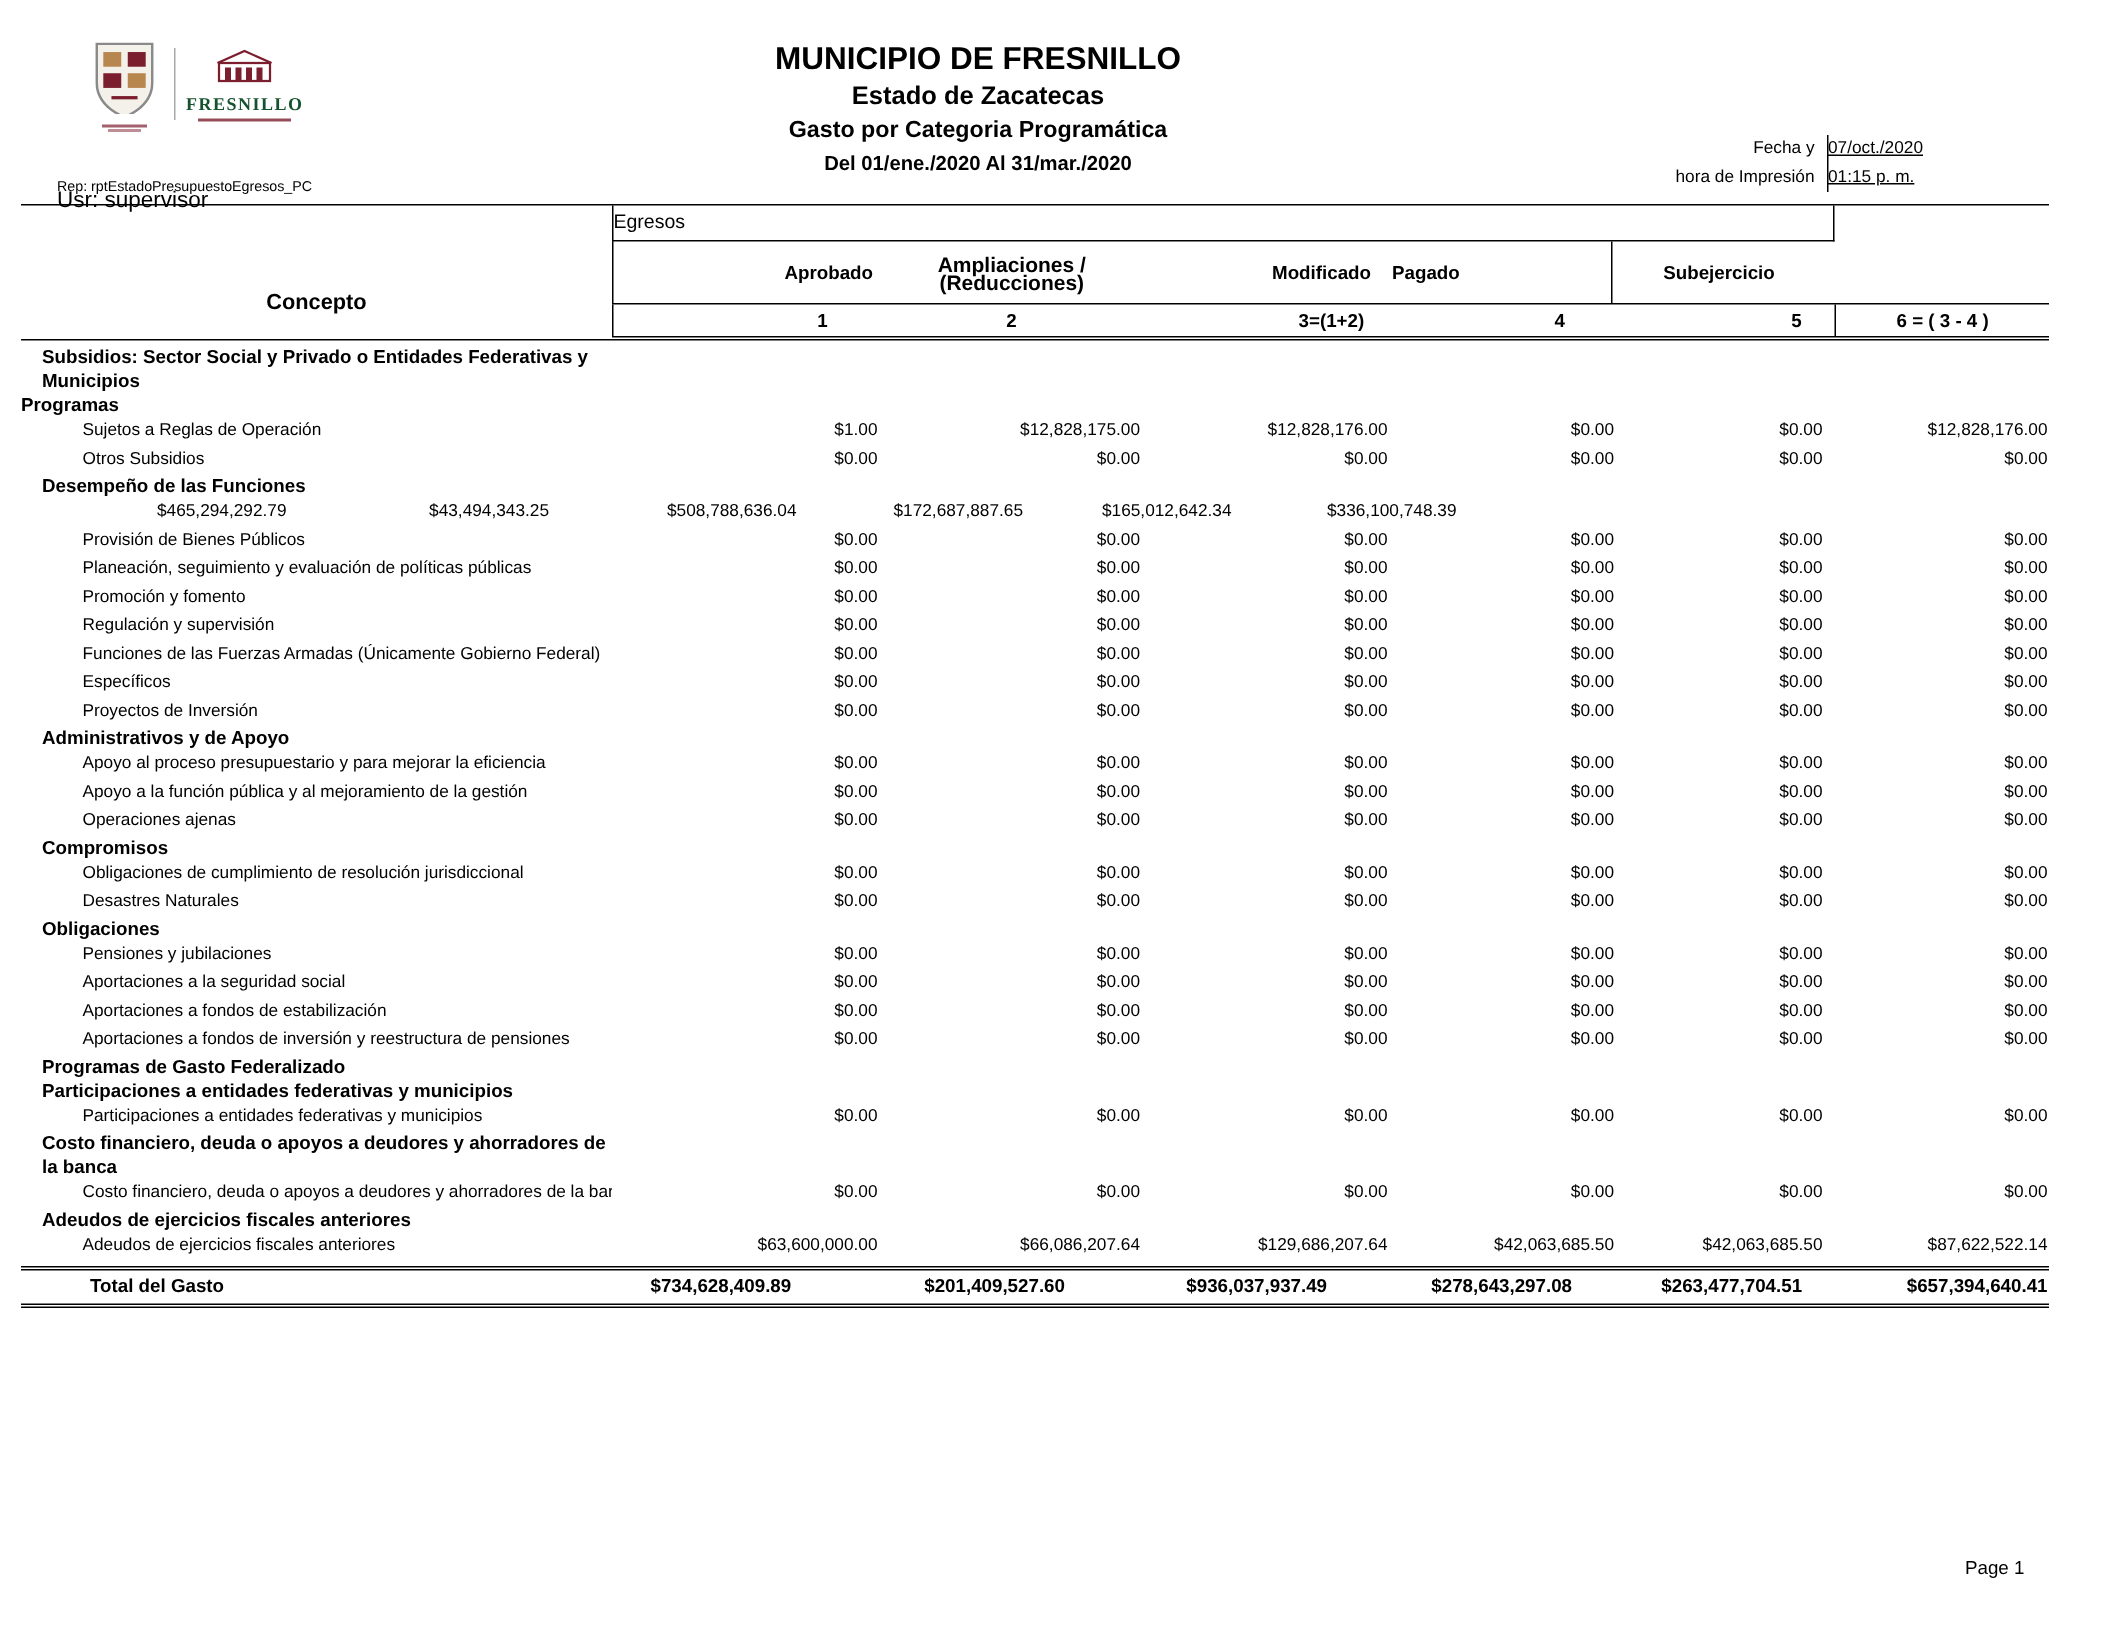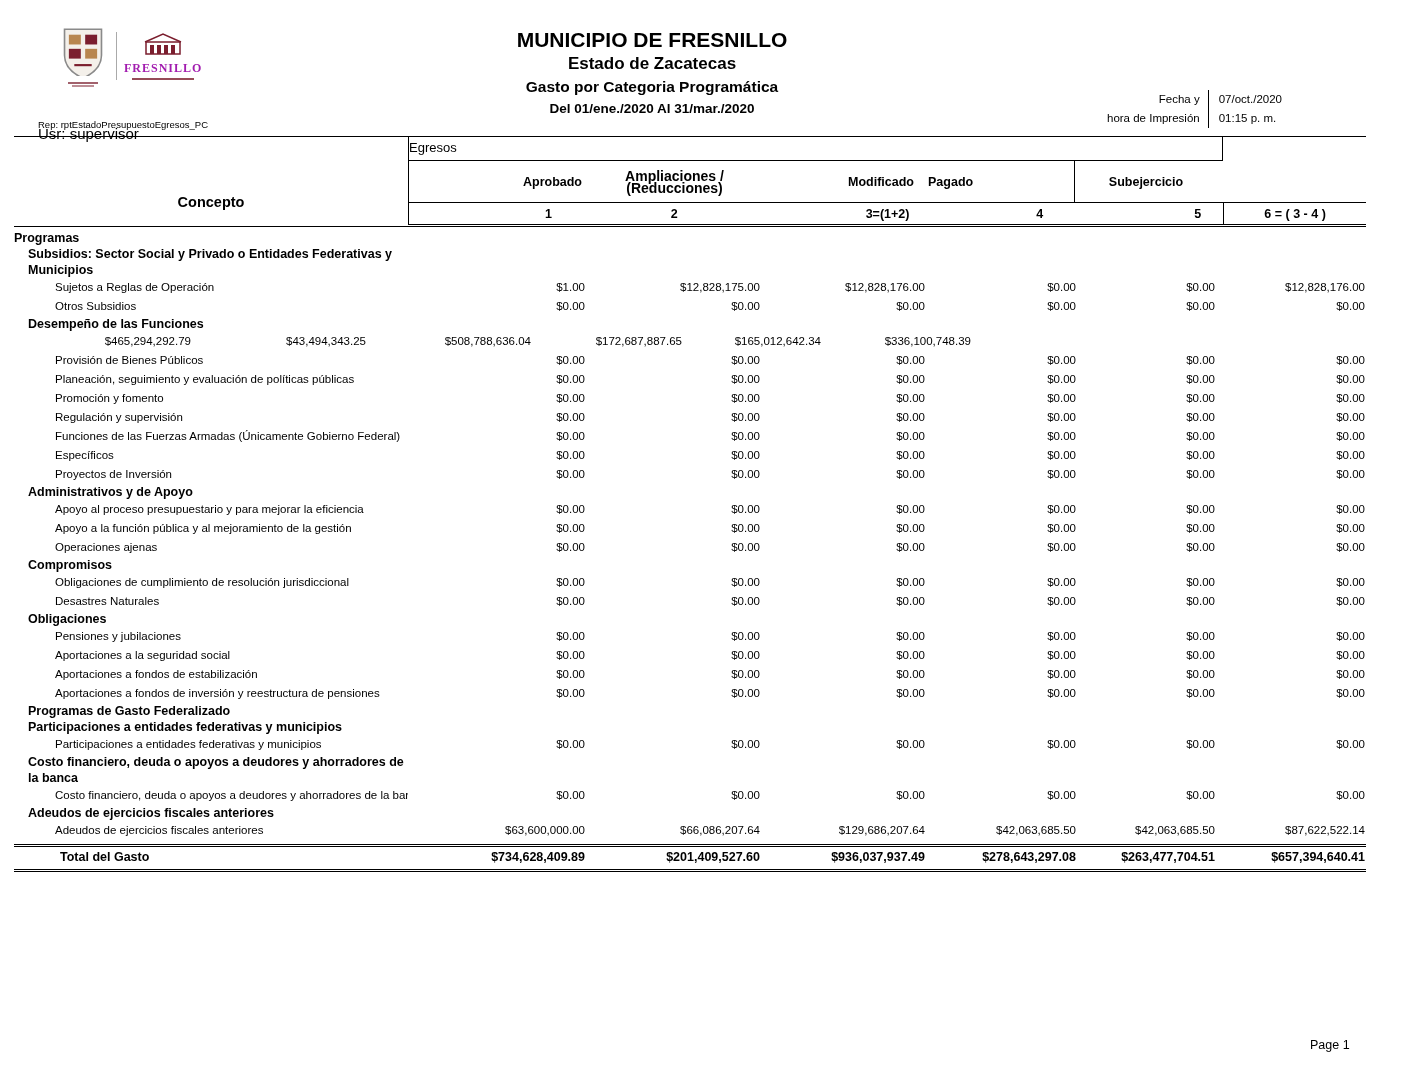--- a/index.html
+++ b/index.html
@@ -4,35 +4,35 @@
 <style>
   html,body{margin:0;padding:0;background:#ffffff;}
   .page{
     position:relative;width:1409px;height:1088px;background:#fff;
     font-family:"Liberation Sans",sans-serif;color:#000;overflow:hidden;
   }
   
   .logo-crest{position:absolute;left:58px;top:26px;width:50px;height:62px;}
   .logo-divider{position:absolute;left:116px;top:32px;width:1px;height:48px;background:#aaa;}
   .logo-fresnillo{position:absolute;left:124px;top:32px;width:78px;text-align:center;color:#7b1e2e;}
-  .fres-text{font-family:"Liberation Serif",serif;font-weight:bold;font-size:12px;letter-spacing:1px;color:#a21caf;margin-top:1px;}
+  .fres-text{font-family:"Liberation Serif",serif;font-weight:bold;font-size:12px;letter-spacing:1px;color:#14532d;margin-top:1px;}
   .fres-tagline{height:2px;background:#7b1e2e;margin:2px 8px 0 8px;opacity:.8;}
   .crest-caption{height:2px;background:#7b1e2e;margin:2px 10px 0 10px;opacity:.7;}
   .crest-caption2{height:2px;background:#7b1e2e;margin:1px 14px 0 14px;opacity:.5;}
 
   .titles{position:absolute;top:28px;left:0;width:1304px;text-align:center;}
   .t1{font-size:21px;font-weight:bold;line-height:24px;}
   .t2{font-size:17px;font-weight:bold;line-height:23px;}
   .t3{font-size:15.5px;font-weight:bold;line-height:23px;}
   .t4{font-size:13.5px;font-weight:bold;line-height:22px;}
 
   .meta{position:absolute;top:90px;right:127px;display:flex;font-size:11.5px;}
   .meta-labels{text-align:right;padding-right:8px;}
   .meta-labels div{line-height:19px;}
-  .meta-values{border-left:1px solid #000;padding-left:10px;}
+  .meta-values{border-left:1px solid #000;text-decoration:underline;}
   .meta-values div{line-height:19px;}
 
   .rep{position:absolute;left:38px;top:119px;font-size:9.5px;}
   .usr{position:absolute;left:38px;top:125px;font-size:15px;}
 
   
   .thead{position:absolute;left:14px;top:136px;width:1352px;height:91px;}
   .hline{position:absolute;height:1px;background:#000;}
   .topline{top:0;left:0;width:1352px;}
   .egresos-box{
@@ -72,21 +72,21 @@
   .v3{width:150px;padding-right:1px;}
   .v4{width:146px;padding-right:8px;}
   .v5{width:143px;padding-right:1px;}
   .row.item{font-size:11.5px;line-height:19px;height:19px;}
   .row.item .c-label{padding-left:41px;white-space:nowrap;overflow:hidden;}
   .row.section{font-weight:bold;font-size:12.5px;line-height:16px;min-height:16px;}
   .row.section.lvl0 .c-label{padding-left:0;}
   .row.section.lvl1 .c-label{padding-left:14px;}
   .row.total{
     font-weight:bold;font-size:12.5px;line-height:20px;height:22px;margin-top:4px;
-    border-top:3px double #000;border-bottom:3px double #000;
+    border-top:3px double #000;border-bottom:3px double #000;gap:40px;
   }
   .row.total .c-label{padding-left:46px;}
 
   .pagenum{position:absolute;left:1310px;top:1038px;font-size:12.5px;}
 </style>
 </head>
 <body>
 
 <div class="page">
 
@@ -166,25 +166,25 @@
         <div class="cell w2 s2">3=(1+2)</div>
         <div class="cell w3 s3">4</div>
         <div class="cell w4 s4">5</div>
         <div class="cell w5 s5">6 = ( 3 - 4 )</div>
       </div>
     <div class="hline subrule"></div>
     <div class="hline bottomrule"></div>
   </div>
 
   <div class="tbody">
+      <div class="row section lvl1">
+        <div class="c-label">Subsidios: Sector Social y Privado o Entidades Federativas y Municipios</div>
+      </div>
       <div class="row section lvl0">
         <div class="c-label">Programas</div>
-      </div>
-      <div class="row section lvl1">
-        <div class="c-label">Subsidios: Sector Social y Privado o Entidades Federativas y Municipios</div>
       </div>
       <div class="row item">
         <div class="c-label">Sujetos a Reglas de Operación</div>
         <div class="c-val v0">$1.00</div>
         <div class="c-val v1">$12,828,175.00</div>
         <div class="c-val v2">$12,828,176.00</div>
         <div class="c-val v3">$0.00</div>
         <div class="c-val v4">$0.00</div>
         <div class="c-val v5">$12,828,176.00</div>
       </div>

